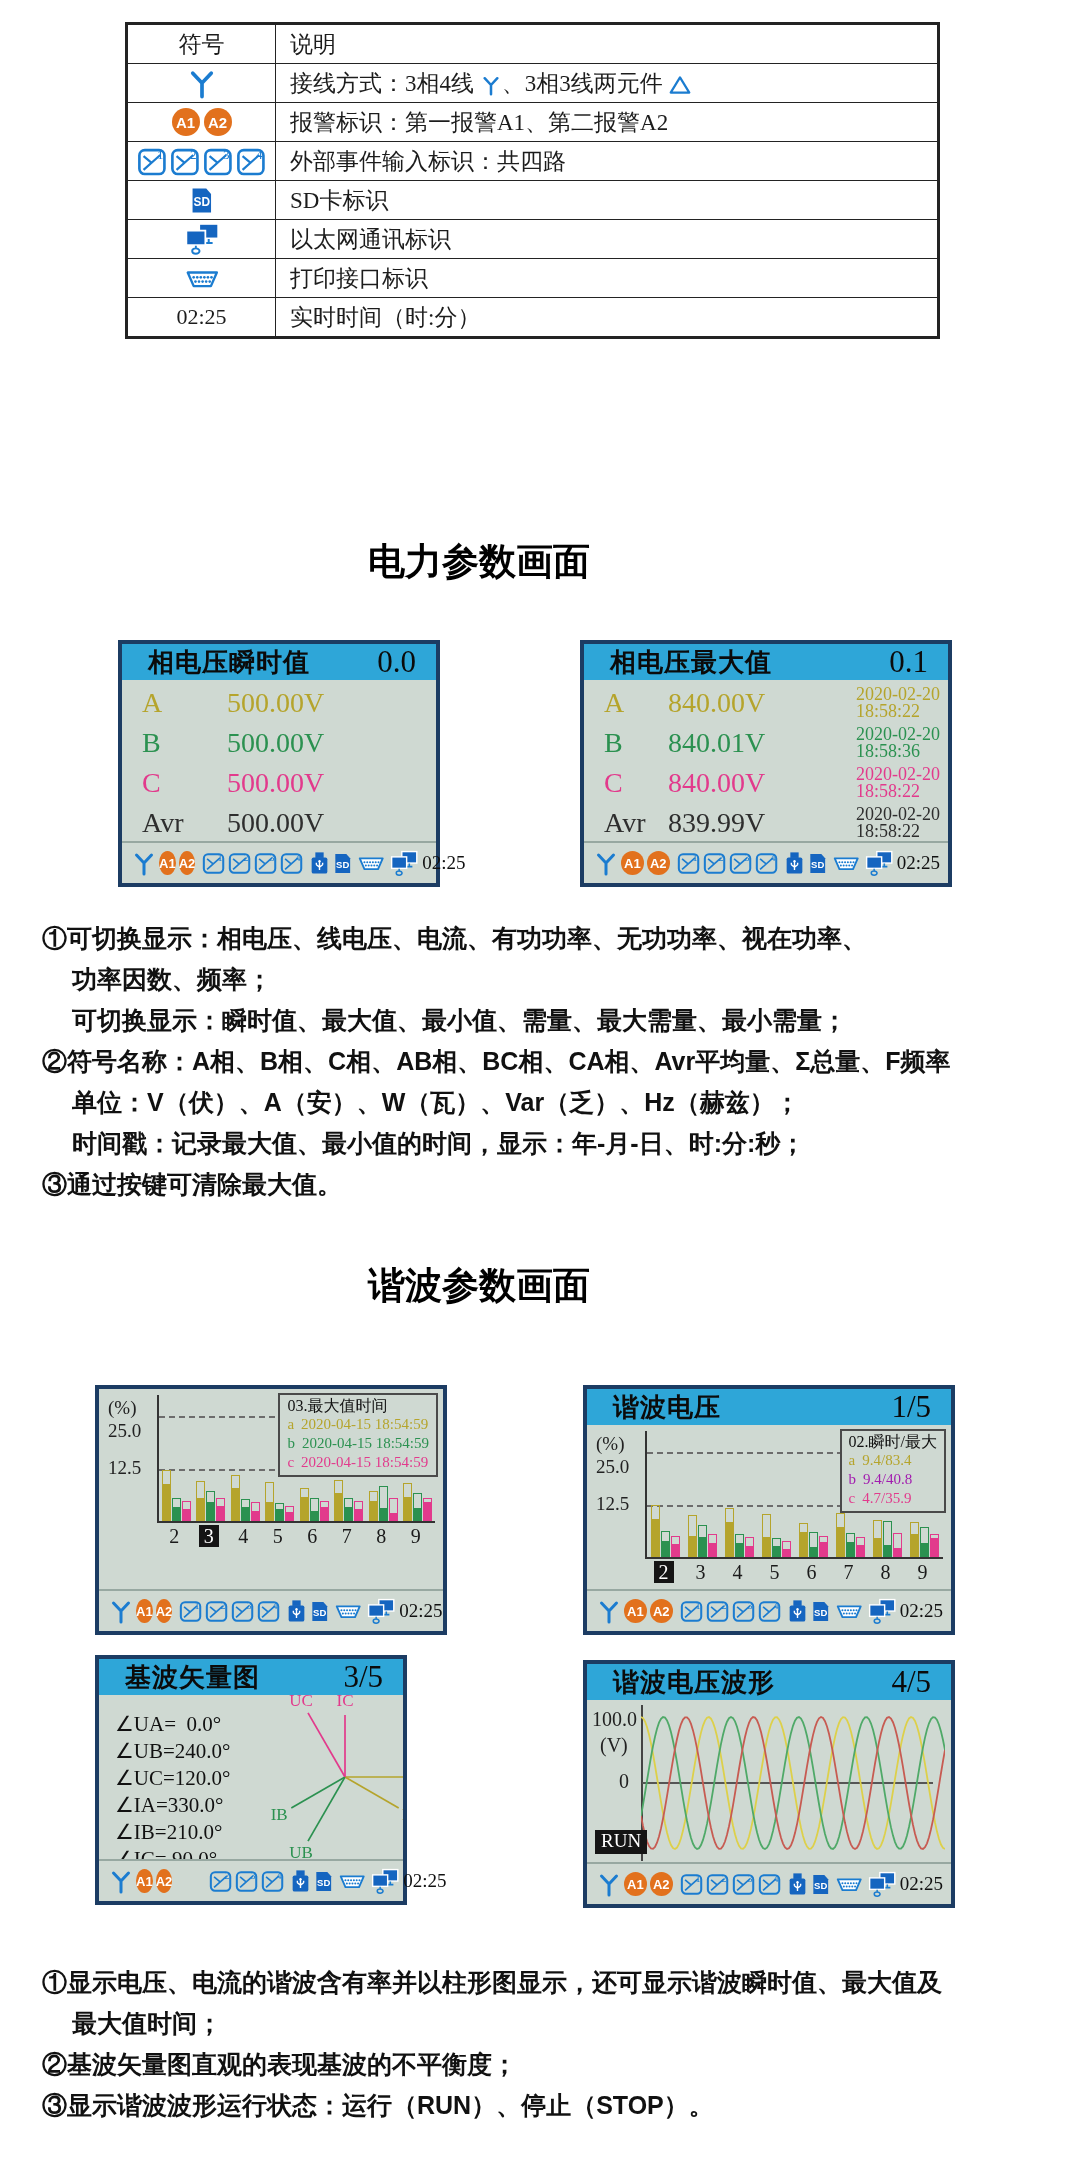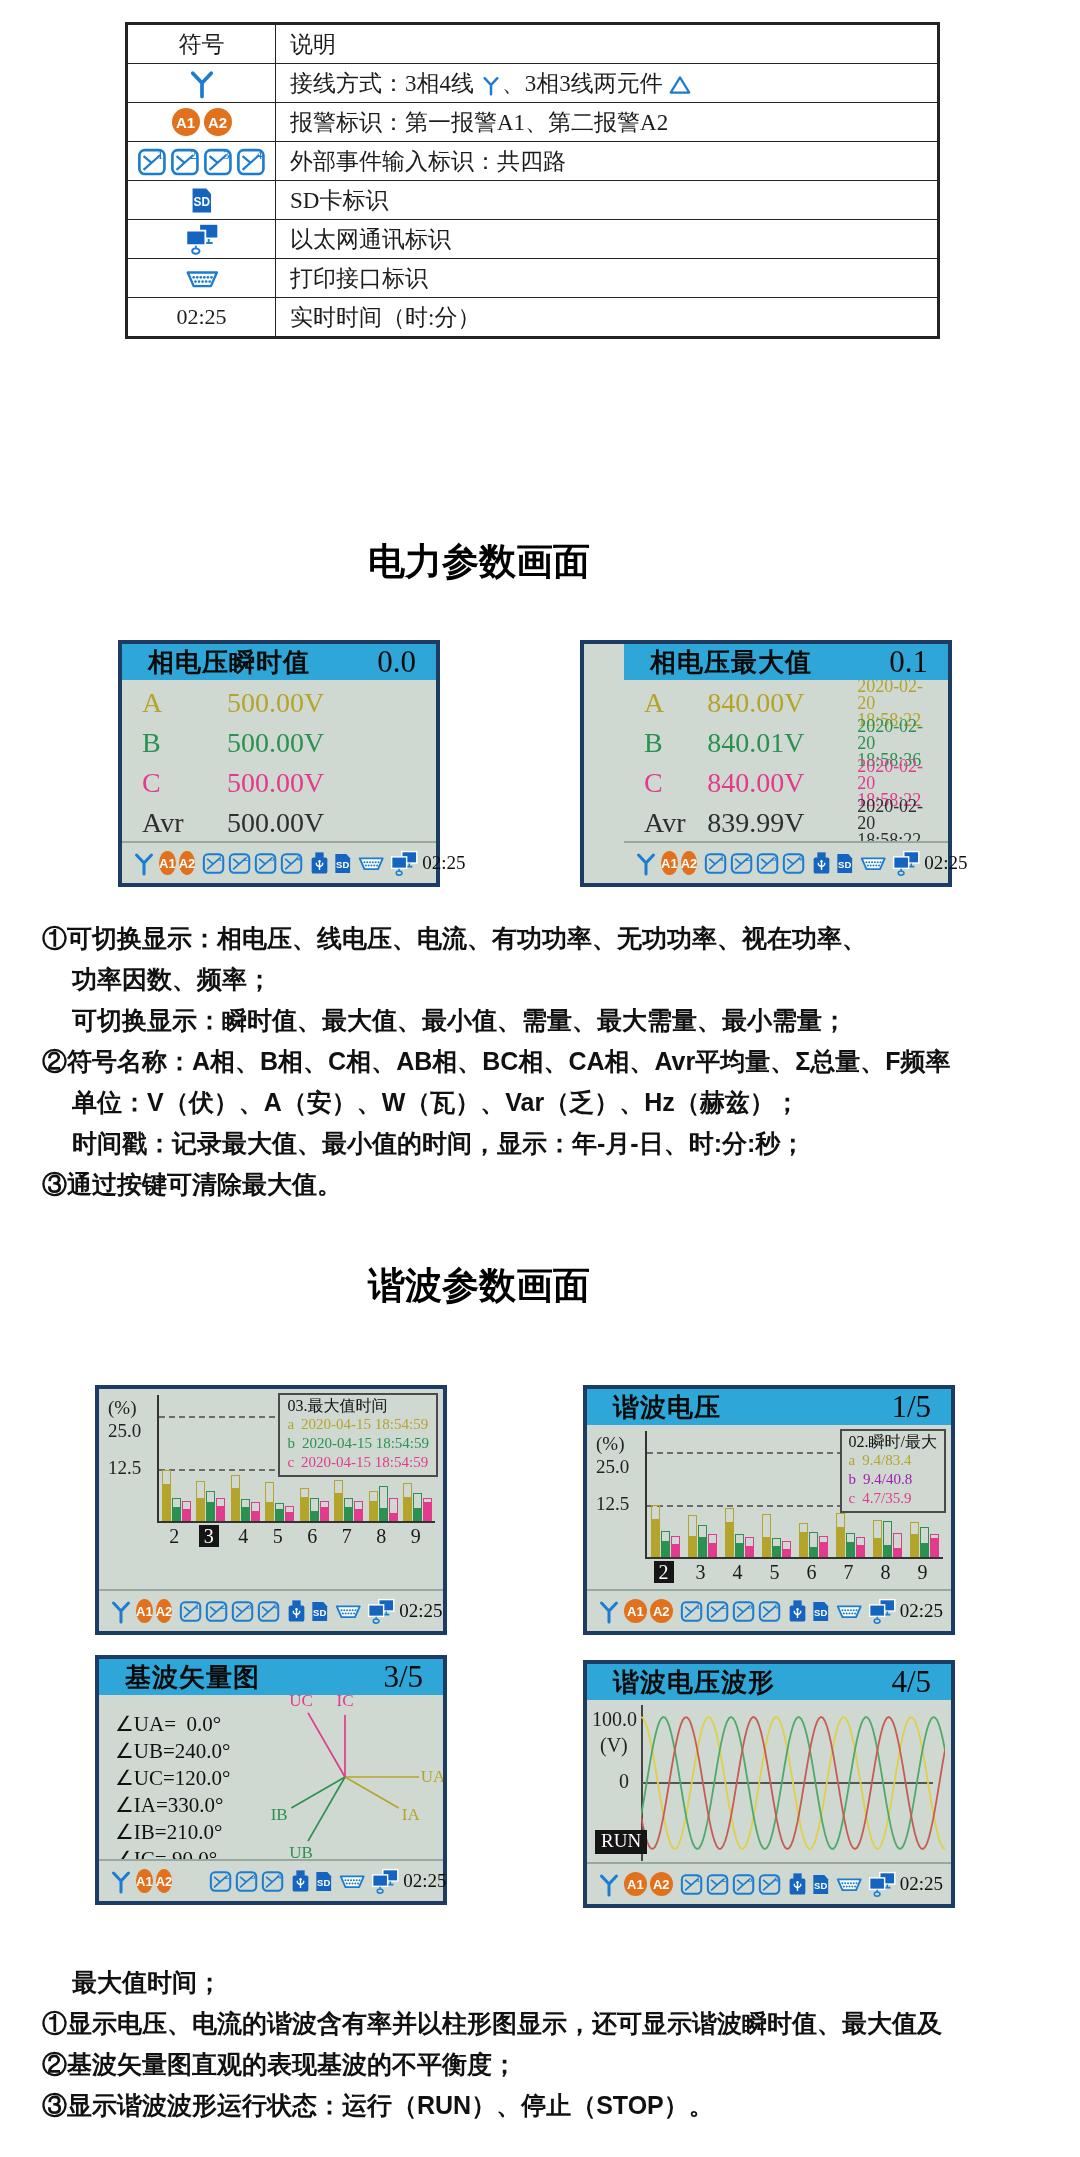--- a/index.html
+++ b/index.html
@@ -28,24 +28,24 @@
   .t1{top:528px;} .t2{top:1252px;}
   .notes{position:absolute;left:42px;width:1010px;font-family:"Liberation Sans",sans-serif;
         font-weight:700;font-size:25px;color:#111;line-height:41px;}
   .n1{top:918px;} .n2{top:1962px;}
   .note-line.ind{padding-left:30px;}
 
   
   .screen{position:absolute;box-sizing:border-box;border:4px solid #1c3c63;background:#cfd9d2;
         display:flex;flex-direction:column;}
   #scr-p1{left:118px;top:640px;width:322px;height:247px;}
-  #scr-p2{left:580px;top:640px;width:372px;height:247px;padding-left:40px;}
+  #scr-p2{left:580px;top:640px;width:372px;height:247px;}
   #scr-hc{left:95px; top:1385px;width:352px;height:250px;}
   #scr-hv{left:583px;top:1385px;width:372px;height:250px;}
-  #scr-vec{left:95px; top:1655px;width:352px;height:250px;}
+  #scr-vec{left:95px; top:1655px;width:312px;height:250px;}
   #scr-wave{left:583px;top:1660px;width:372px;height:248px;}
   .scr-head{height:36px;flex:0 0 36px;background:#2ea6d8;display:flex;align-items:center;
         justify-content:space-between;padding:0 20px 0 26px;color:#0b0b0b;}
   .scr-title{font-size:26px;font-weight:600;letter-spacing:1px;}
   .scr-page{font-size:31px;}
   .scr-body{position:relative;flex:1;overflow:hidden;}
 
   
   .status{flex:0 0 40px;border-top:2px solid #97a8a1;display:flex;align-items:center;
         padding:0 8px 0 10px;gap:3px;}
@@ -965,19 +965,19 @@
             <path d="M23 15 v3 M19.5 18.5 h7" stroke="#1b7cd0" stroke-width="1.8" fill="none"></path>
             <rect x="3" y="7.5" width="17" height="13" fill="#1565c0" stroke="#fff" stroke-width="1.6"></rect>
             <path d="M11.5 21 v3 M8.2 25.8 a3.3 2.4 0 1 0 6.6 0 a3.3 2.4 0 1 0 -6.6 0" stroke="#1b7cd0" stroke-width="1.7" fill="none"></path>
           </svg>
         </span>
         <span class="sb-time">02:25</span>
       </div>
   </div>
 
   <div class="notes n2" id="notes2">
+      <div class="note-line">①显示电压、电流的谐波含有率并以柱形图显示，还可显示谐波瞬时值、最大值及</div>
       <div class="note-line ind">最大值时间；</div>
-      <div class="note-line">①显示电压、电流的谐波含有率并以柱形图显示，还可显示谐波瞬时值、最大值及</div>
       <div class="note-line">②基波矢量图直观的表现基波的不平衡度；</div>
       <div class="note-line">③显示谐波波形运行状态：运行（RUN）、停止（STOP）。</div>
     </div>
 
 </div>
 
 </body></html>

